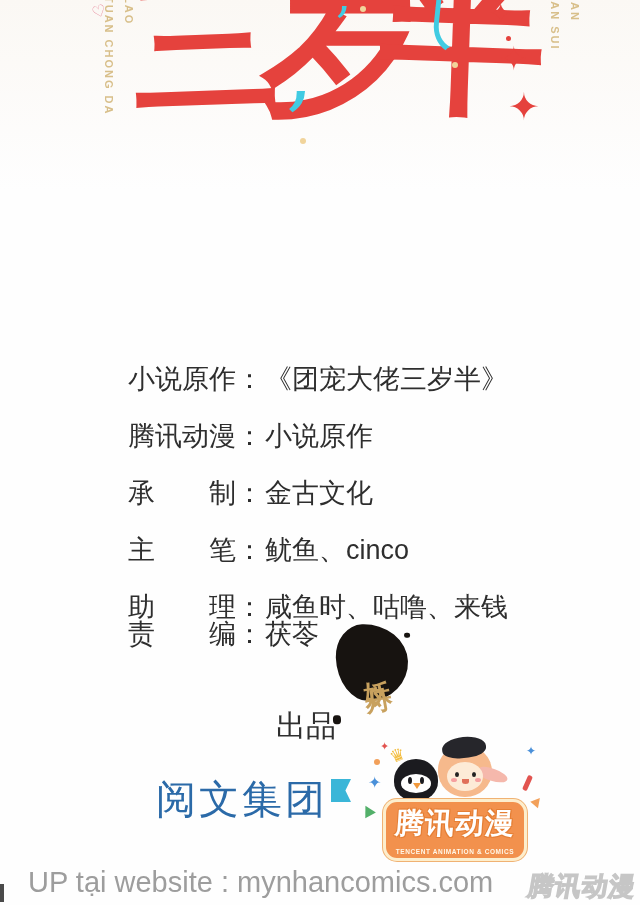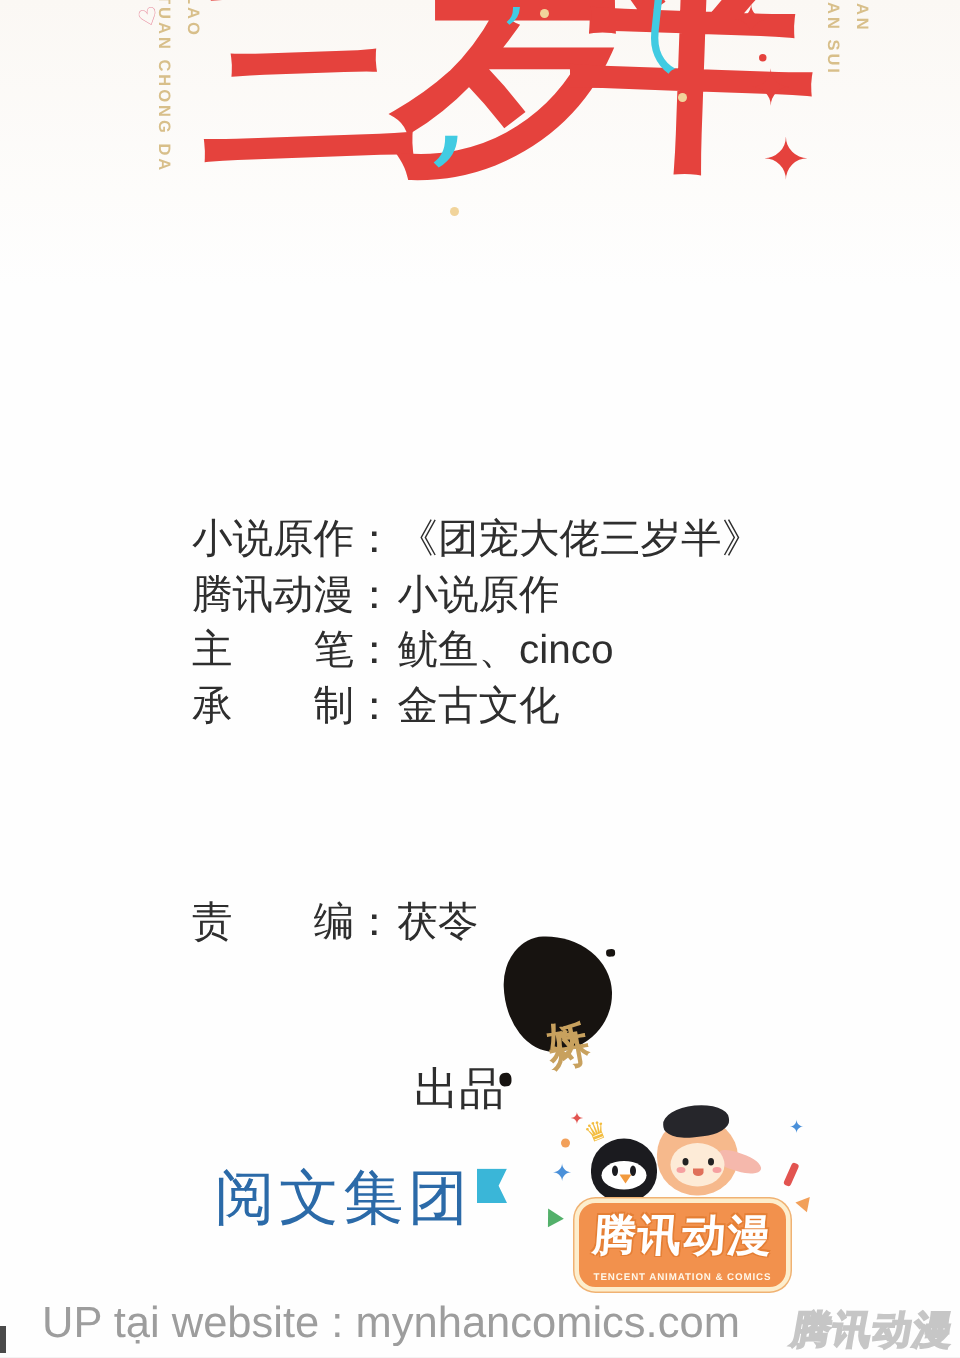--- a/index.html
+++ b/index.html
@@ -34,39 +34,39 @@
   .gold-dot { position:absolute; width:6px; height:6px; border-radius:50%; background:#f1d49b; }
   .g1 { left:360px; top:6px; } .g2 { left:452px; top:62px; } .g3 { left:300px; top:138px; }
 
   
   .adapt-note { position:absolute; top:238px; left:0; width:640px; text-align:center;
                 font-size:27px; font-weight:600; color:#333; letter-spacing:0.5px; }
 
   
   .credits { position:absolute; left:128px; font-size:27px; font-weight:500; color:#2e2e2e; }
   .c1 { top:341px; } .c2 { top:594px; }
-  .credit-row { height:37px; line-height:37px; white-space:nowrap; }
+  .credit-row { height:37px; line-height:37px; white-space:nowrap;margin-top:20px; }
   .c2 .credit-row { height:40px; line-height:40px; }
   .credit-label { display:inline-block; width:108px; text-align:justify; text-align-last:justify; }
   .credit-value { margin-left:2px; }
 
   .seal { position:absolute; left:336px; top:624px; width:72px; height:77px; background:#171310;
           border-radius:38% 62% 55% 45% / 42% 50% 50% 58%; transform:rotate(-2deg);
           display:flex; align-items:center; justify-content:center; }
   .seal-text { writing-mode:vertical-rl; color:#c8a15e; font-family:"DejaVu Serif","Liberation Serif",serif;
                font-size:27px; font-weight:bold; letter-spacing:3px; transform:rotate(-8deg); }
   .seal-splat { position:absolute; background:#171310; border-radius:40%; }
   .sp1 { left:-5px; bottom:-22px; width:8px; height:9px; }
   .sp2 { right:-3px; top:10px; width:6px; height:5px; }
 
   .produced { position:absolute; top:706px; left:0; width:640px; text-align:center;
               transform:translateX(-14px); font-size:30px; font-weight:500; }
 
   
-  .cl-logo { position:absolute; left:143px; top:776px; }
+  .cl-logo { position:absolute; left:156px; top:776px; }
   .cl-row { display:flex; align-items:flex-start; }
   .cl-cn { font-size:40px; color:#2b6aa8; letter-spacing:3px; font-weight:500; line-height:1.15; }
   .cl-flag { width:20px; height:23px; background:#3ab6d8; margin:3px 0 0 3px;
              clip-path:polygon(0 0,100% 0,72% 50%,100% 100%,0 100%); }
   .cl-en { font-size:15.5px; color:#1d3d66; letter-spacing:2.2px; font-weight:bold; margin-top:2px; }
 
   
   .tc-logo { position:absolute; left:378px; top:745px; width:150px; height:122px; }
   .penguin { position:absolute; left:16px; top:14px; width:44px; height:42px;
              background:#1b1b1f; border-radius:50% 50% 46% 46%; }
@@ -145,24 +145,27 @@
 
 
   <div class="credits c1">
     <div class="credit-row">
       <span class="credit-label">小说原作</span><span class="colon">：</span><span class="credit-value">《团宠大佬三岁半》</span>
     </div>
     <div class="credit-row">
       <span class="credit-label">腾讯动漫</span><span class="colon">：</span><span class="credit-value">小说原作</span>
     </div>
     <div class="credit-row">
+      <span class="credit-label">承制</span><span class="colon">：</span><span class="credit-value">金古文化</span>
+    </div>
+    <div class="credit-row">
       <span class="credit-label">主笔</span><span class="colon">：</span><span class="credit-value">鱿鱼、cinco</span>
     </div>
     <div class="credit-row">
-      <span class="credit-label">承制</span><span class="colon">：</span><span class="credit-value">金古文化</span>
+      <span class="credit-label">助理</span><span class="colon">：</span><span class="credit-value">咸鱼时、咕噜、来钱</span>
     </div>
   </div>
 
   <div class="credits c2">
     <div class="credit-row">
       <span class="credit-label">责编</span><span class="colon">：</span><span class="credit-value">茯苓</span>
     </div>
   </div>
 
   <div class="seal">

